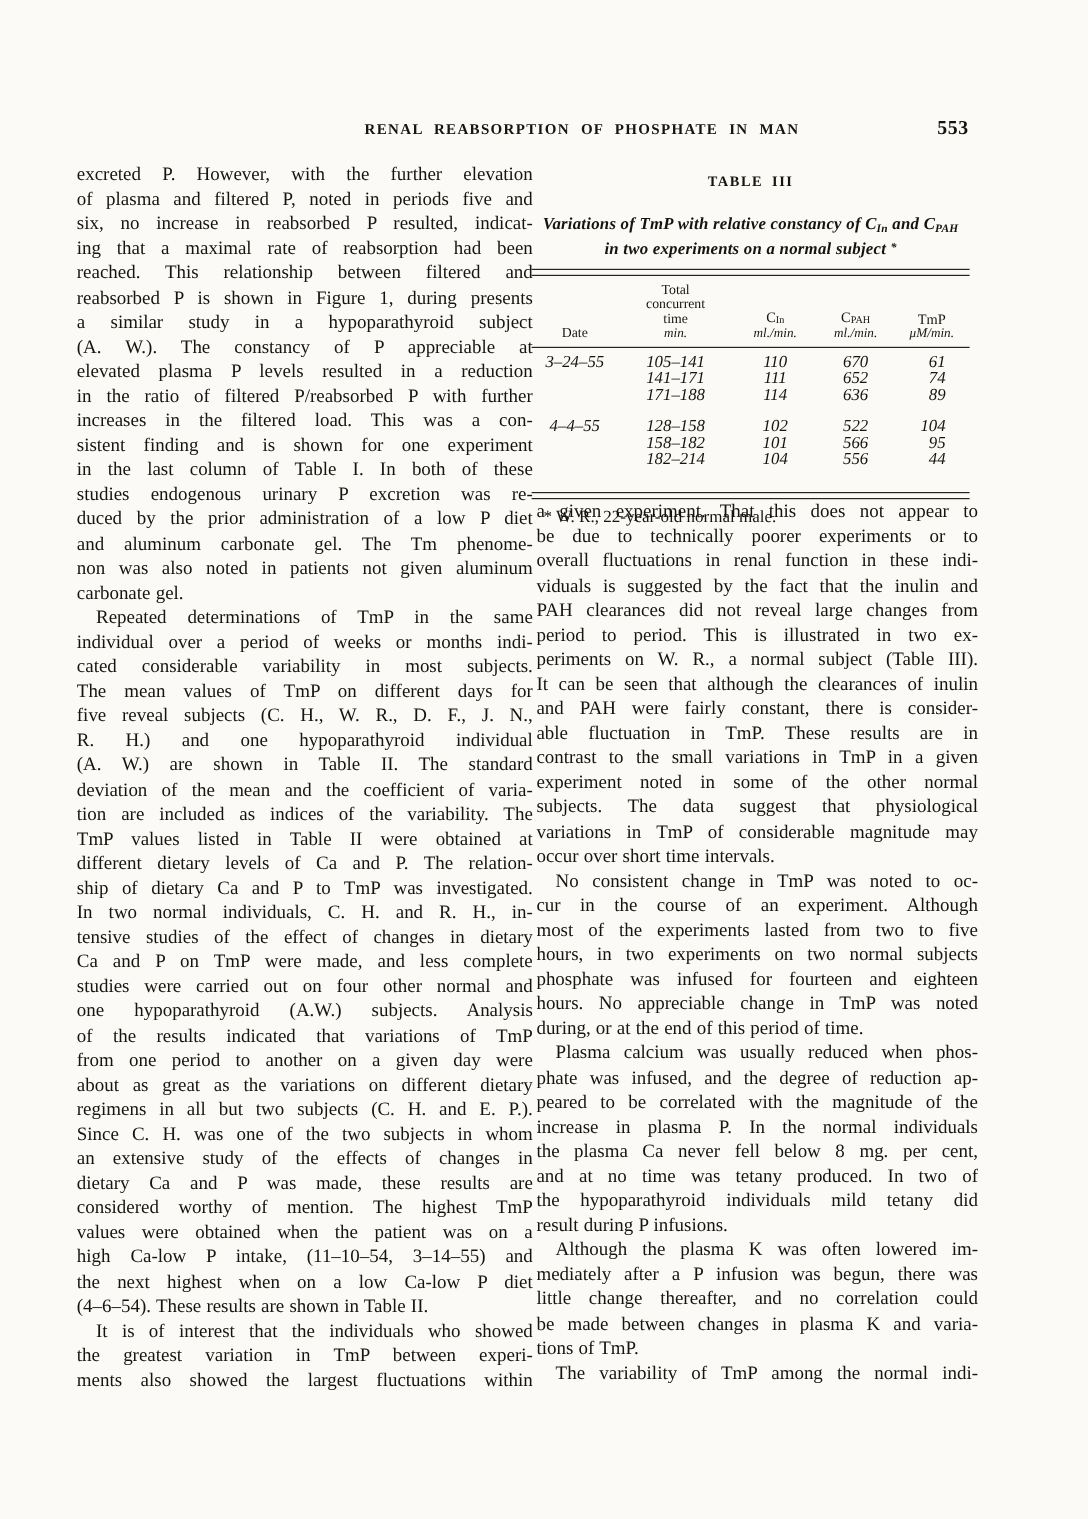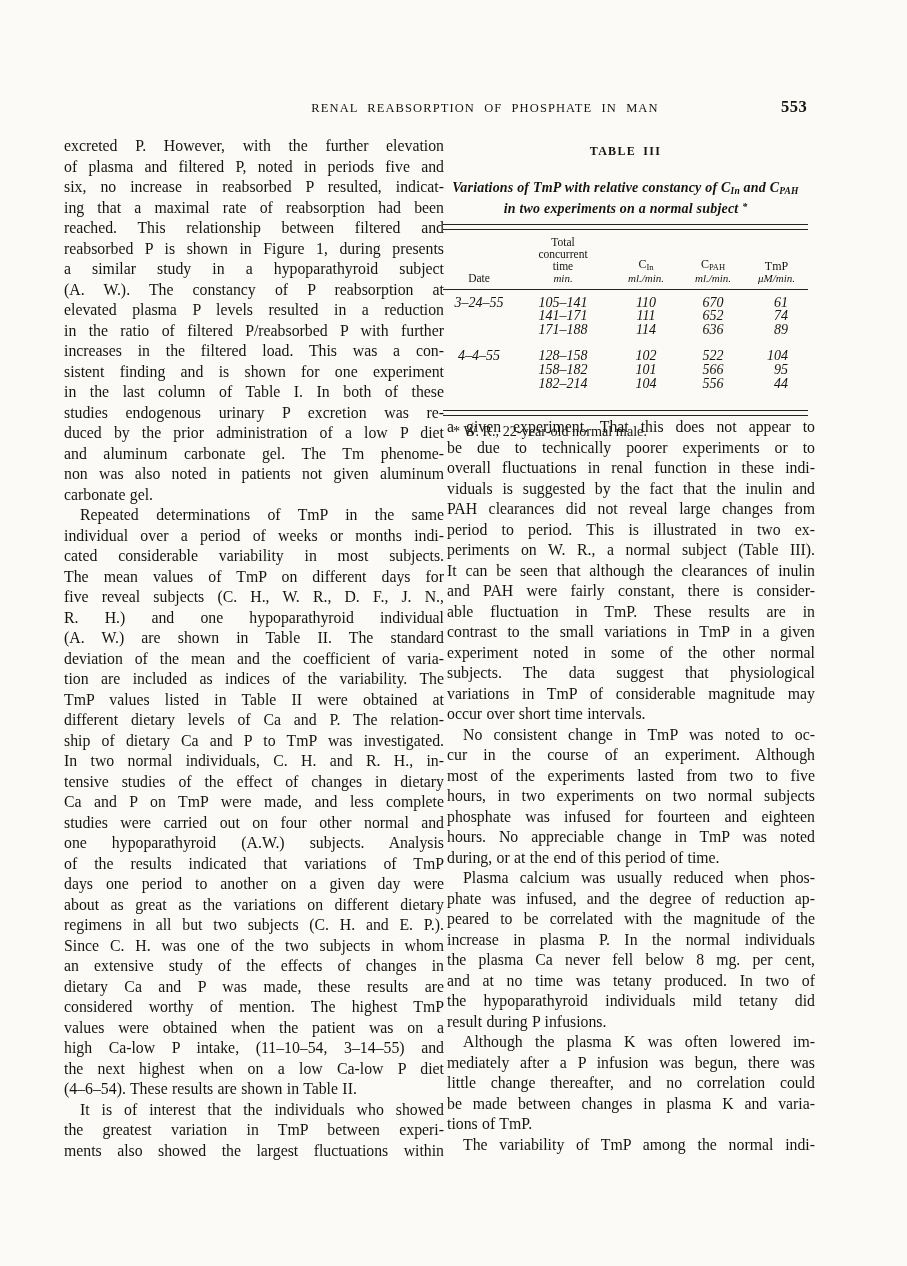--- a/index.html
+++ b/index.html
@@ -7,21 +7,21 @@
     width:907px;height:1266px;position:relative;
     background:#fbfaf6;color:#17140f;
     font-family:"Liberation Serif", serif;
     -webkit-font-smoothing:antialiased;
   }
   .page{position:absolute;inset:0;overflow:hidden;}
 
   
   .running-head{
     position:absolute;top:101px;left:120px;width:730px;
-    text-align:center;font-size:12.5px;font-weight:normal;
+    text-align:center;font-size:12.5px;font-weight:bold;
     letter-spacing:1.1px;word-spacing:5px;color:#17140f;
   }
   .page-number{
     position:absolute;top:97px;left:781px;
     font-size:16.5px;font-weight:bold;letter-spacing:0.5px;
   }
 
   
   .col{position:absolute;font-size:15.8px;line-height:20.5px;}
   .col.left{left:64px;top:136px;width:380px;}
@@ -82,21 +82,21 @@
   <div class="page-number">553</div>
 
   <div class="col left" id="left-col">
       <div class="line">excreted P. However, with the further elevation</div>
       <div class="line">of plasma and filtered P, noted in periods five and</div>
       <div class="line">six, no increase in reabsorbed P resulted, indicat-</div>
       <div class="line">ing that a maximal rate of reabsorption had been</div>
       <div class="line">reached. This relationship between filtered and</div>
       <div class="line">reabsorbed P is shown in Figure 1, during presents</div>
       <div class="line">a similar study in a hypoparathyroid subject</div>
-      <div class="line">(A. W.). The constancy of P reabsorption at</div>
+      <div class="line">(A. W.). The constancy of P appreciable at</div>
       <div class="line">elevated plasma P levels resulted in a reduction</div>
       <div class="line">in the ratio of filtered P/reabsorbed P with further</div>
       <div class="line">increases in the filtered load. This was a con-</div>
       <div class="line">sistent finding and is shown for one experiment</div>
       <div class="line">in the last column of Table I. In both of these</div>
       <div class="line">studies endogenous urinary P excretion was re-</div>
       <div class="line">duced by the prior administration of a low P diet</div>
       <div class="line">and aluminum carbonate gel. The Tm phenome-</div>
       <div class="line">non was also noted in patients not given aluminum</div>
       <div class="line end">carbonate gel.</div>
@@ -111,21 +111,21 @@
       <div class="line">tion are included as indices of the variability. The</div>
       <div class="line">TmP values listed in Table II were obtained at</div>
       <div class="line">different dietary levels of Ca and P. The relation-</div>
       <div class="line">ship of dietary Ca and P to TmP was investigated.</div>
       <div class="line">In two normal individuals, C. H. and R. H., in-</div>
       <div class="line">tensive studies of the effect of changes in dietary</div>
       <div class="line">Ca and P on TmP were made, and less complete</div>
       <div class="line">studies were carried out on four other normal and</div>
       <div class="line">one hypoparathyroid (A.W.) subjects. Analysis</div>
       <div class="line">of the results indicated that variations of TmP</div>
-      <div class="line">days one period to another on a given day were</div>
+      <div class="line">from one period to another on a given day were</div>
       <div class="line">about as great as the variations on different dietary</div>
       <div class="line">regimens in all but two subjects (C. H. and E. P.).</div>
       <div class="line">Since C. H. was one of the two subjects in whom</div>
       <div class="line">an extensive study of the effects of changes in</div>
       <div class="line">dietary Ca and P was made, these results are</div>
       <div class="line">considered worthy of mention. The highest TmP</div>
       <div class="line">values were obtained when the patient was on a</div>
       <div class="line">high Ca-low P intake, (11–10–54, 3–14–55) and</div>
       <div class="line">the next highest when on a low Ca-low P diet</div>
       <div class="line end">(4–6–54). These results are shown in Table II.</div>

